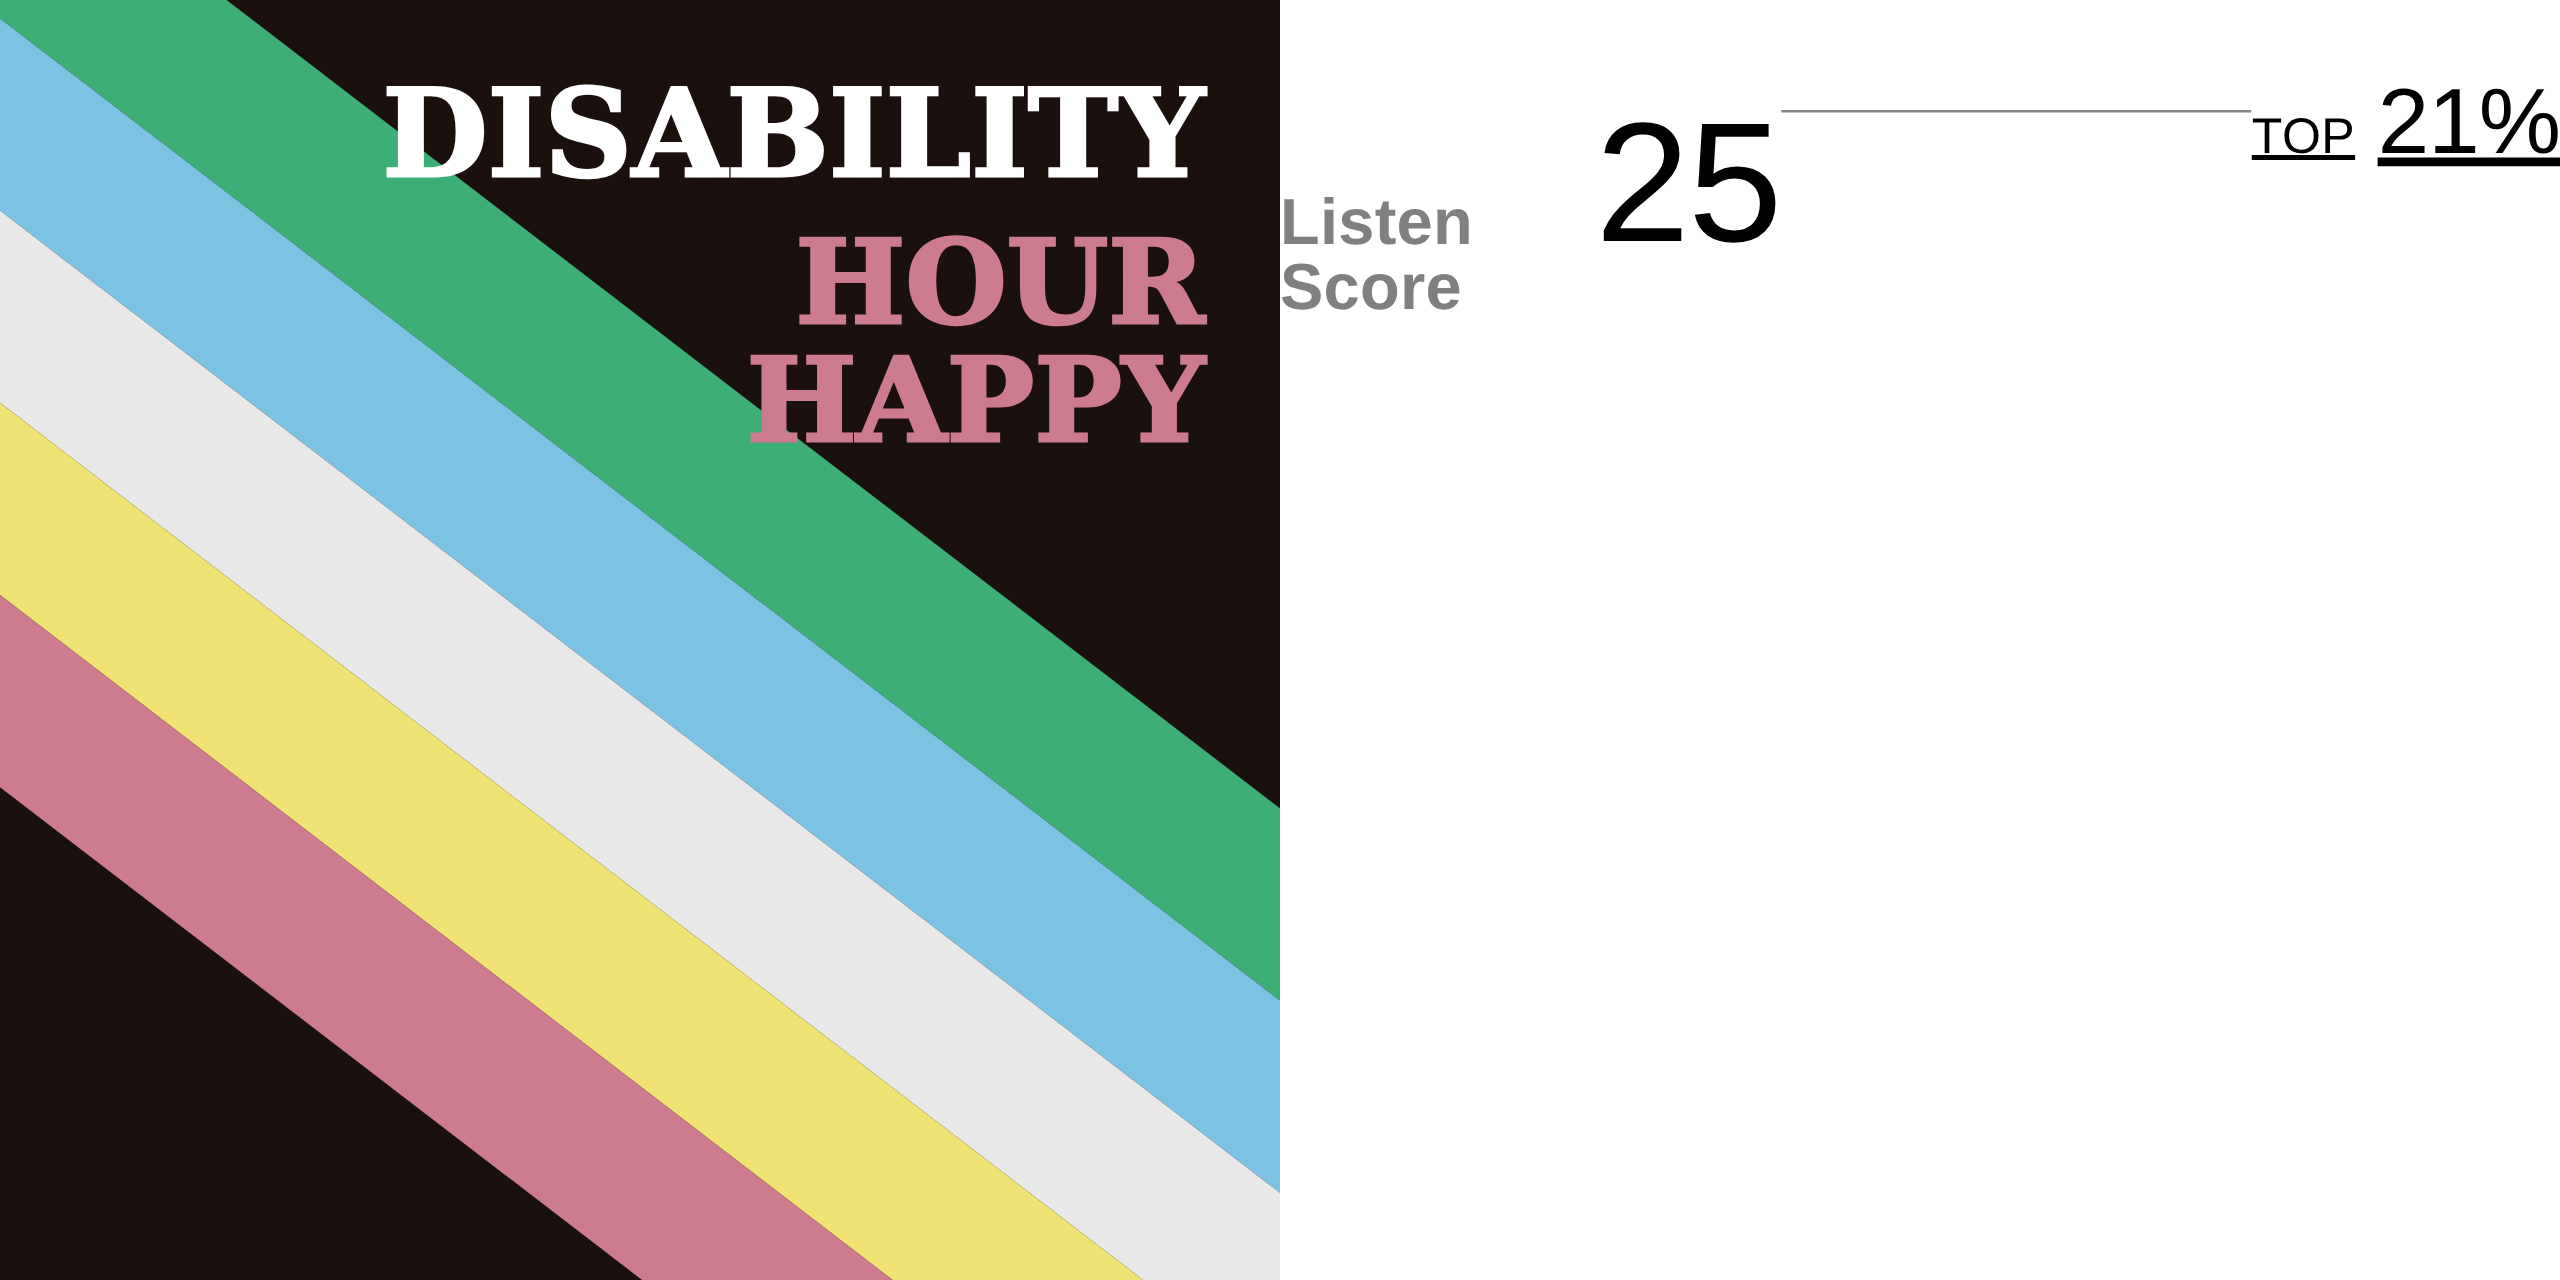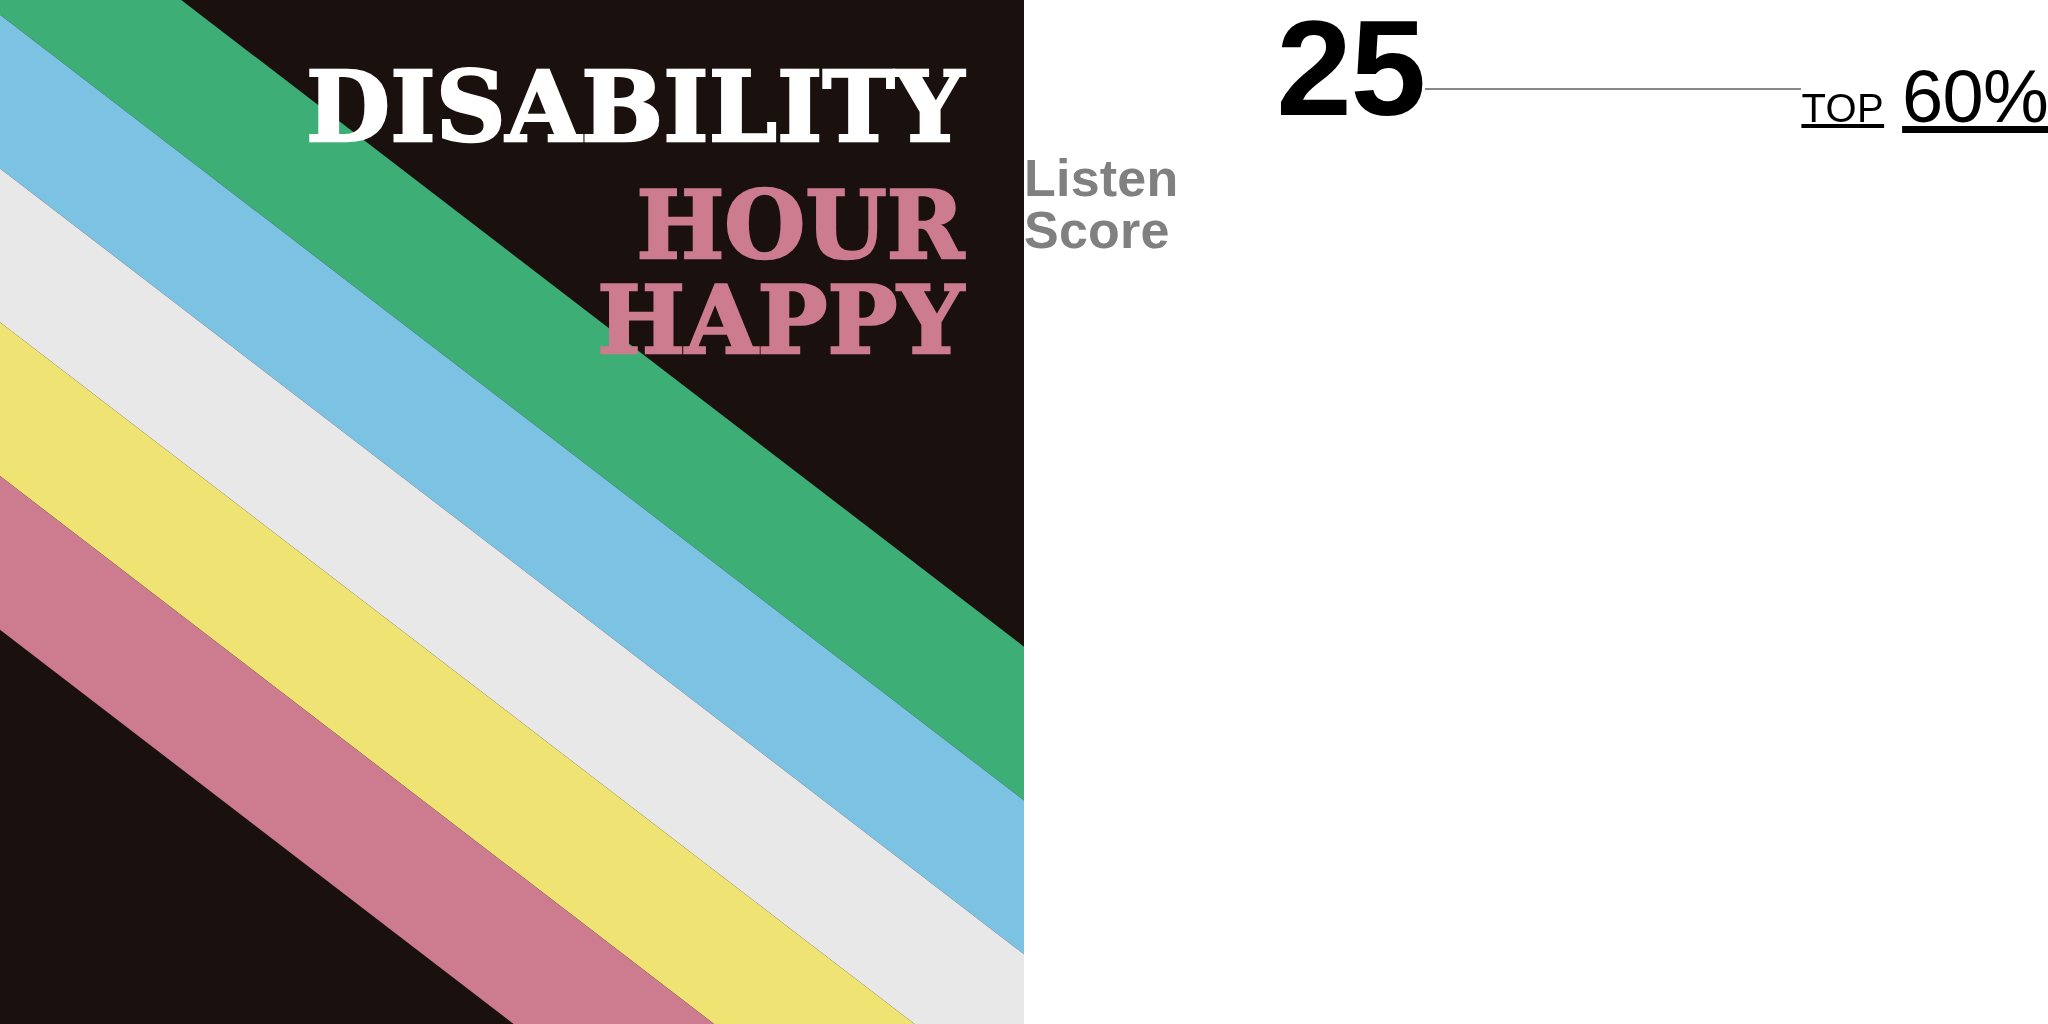--- a/index.html
+++ b/index.html
@@ -86,22 +86,23 @@
   .score-label {
     margin-top:152px;
     font-size:52px;
     font-weight:700;
     color:#808080;
     letter-spacing:0.004em;
     line-height:1;
   }
 
   .score-value {
+    margin-top:78px;
     font-size:136px;
-    font-weight:700;
+    font-weight:400;
     color:#000000;
     letter-spacing:-0.01em;
     line-height:1;
   }
 
   .score-divider {
     margin-top:88px;
     width:470px;
     height:2px;
     background:#888888;
@@ -174,19 +175,19 @@
   <div class="score-panel">
 
     <div class="score-label" style="color: rgb(128, 128, 128);">Listen Score</div>
 
     <div class="score-value" style="color: rgb(0, 0, 0);">25</div>
 
     <div class="score-divider" style="background: rgb(136, 136, 136);"></div>
 
     <div class="rank-row">
       <span class="rank-top">TOP</span>
-      <span class="rank-pct">60%</span>
+      <span class="rank-pct">21%</span>
     </div>
 
 
   </div>
 
 </div>
 
 </body></html>

